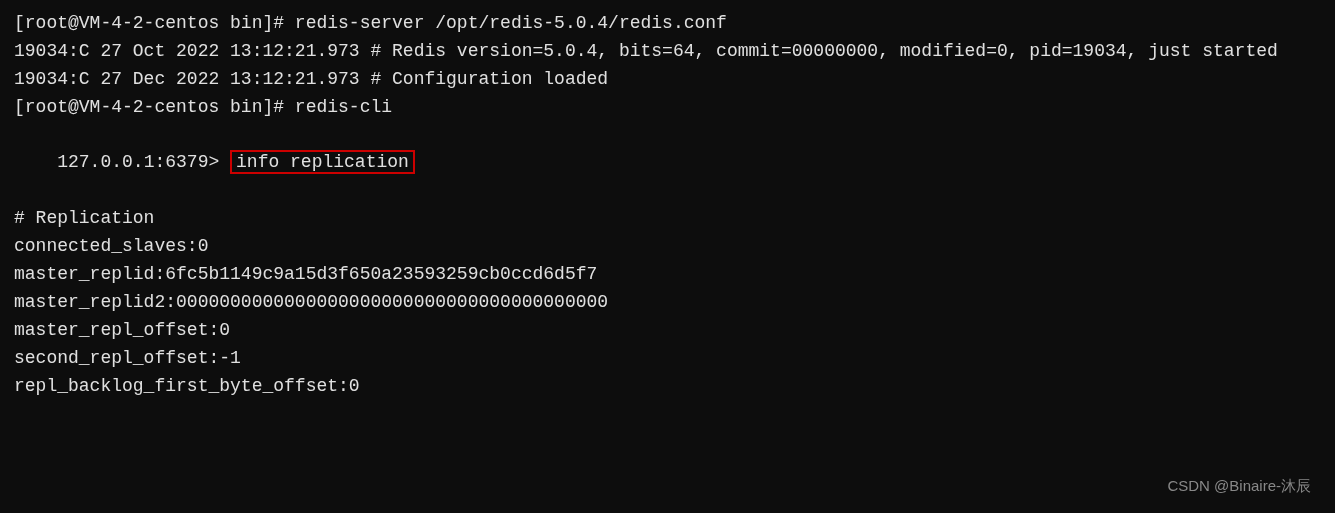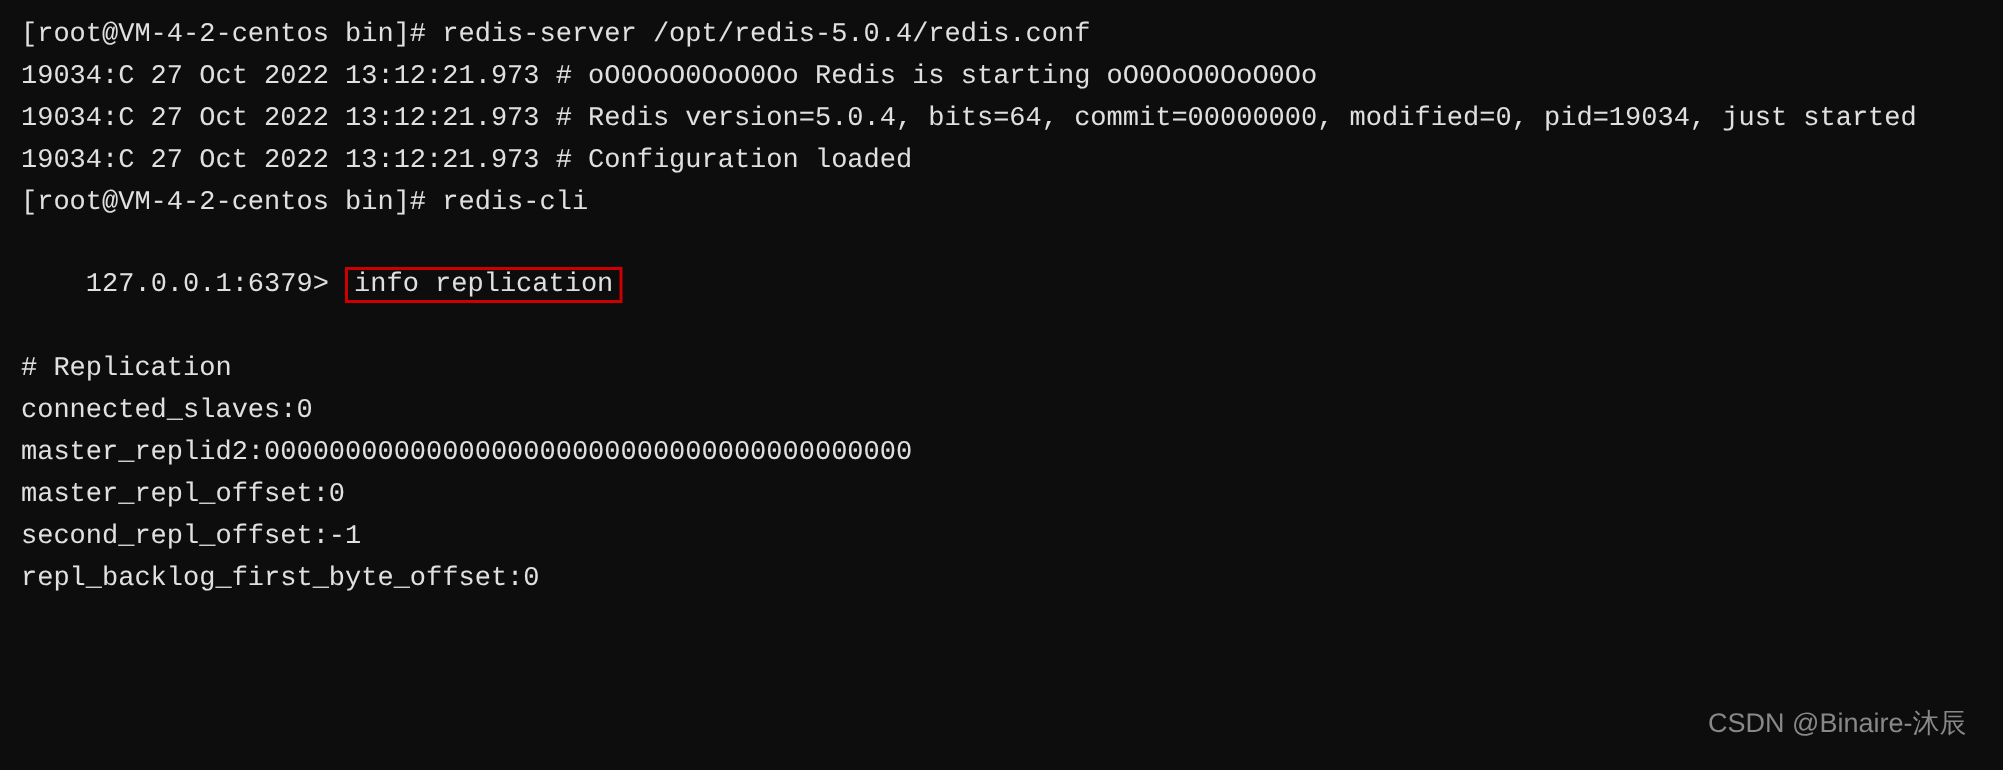--- a/index.html
+++ b/index.html
@@ -38,40 +38,40 @@
       padding: 0px 4px;
       color: #e0e0e0;
     }
 
     .watermark {
       position: absolute;
       bottom: 16px;
       right: 24px;
       color: #888888;
       font-family: Arial, sans-serif;
-      font-size: 18px;
+      font-size: 15px;
     }
   </style>
 </head>
 <body>
 
 <div class="terminal">
 
   <span class="line">[root@VM-4-2-centos bin]# redis-server /opt/redis-5.0.4/redis.conf</span>
-  <span class="line">19034:C 27 Oct 2022 13:12:21.973 # oO0OoO0OoO0Oo Redis is starting oO0OoO0OoO0Oo</span>
   <span class="line">19034:C 27 Oct 2022 13:12:21.973 # Redis version=5.0.4, bits=64, commit=00000000, modified=0, pid=19034, just started</span>
-  <span class="line">19034:C 27 Oct 2022 13:12:21.973 # Configuration loaded</span>
+  <span class="line">19034:C 27 Dec 2022 13:12:21.973 # Configuration loaded</span>
   <span class="line">[root@VM-4-2-centos bin]# redis-cli</span>
 
   <span class="line">
     <span>127.0.0.1:6379&gt; </span><span class="prompt-highlight">info replication</span>
   </span>
 
   <span class="line"># Replication</span>
   <span class="line">connected_slaves:0</span>
+  <span class="line">master_replid:6fc5b1149c9a15d3f650a23593259cb0ccd6d5f7</span>
   <span class="line">master_replid2:0000000000000000000000000000000000000000</span>
   <span class="line">master_repl_offset:0</span>
   <span class="line">second_repl_offset:-1</span>
   <span class="line">repl_backlog_first_byte_offset:0</span>
   <span class="line"></span>
 
   <div class="watermark">CSDN @Binaire-沐辰</div>
 </div>
 
 </body></html>

